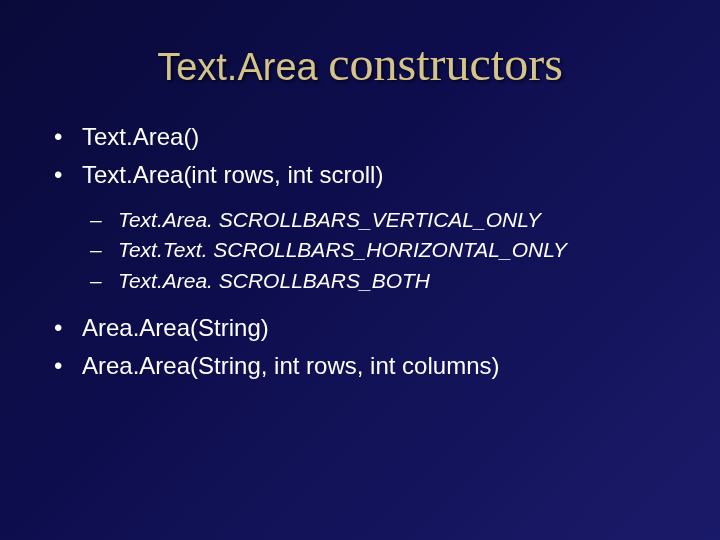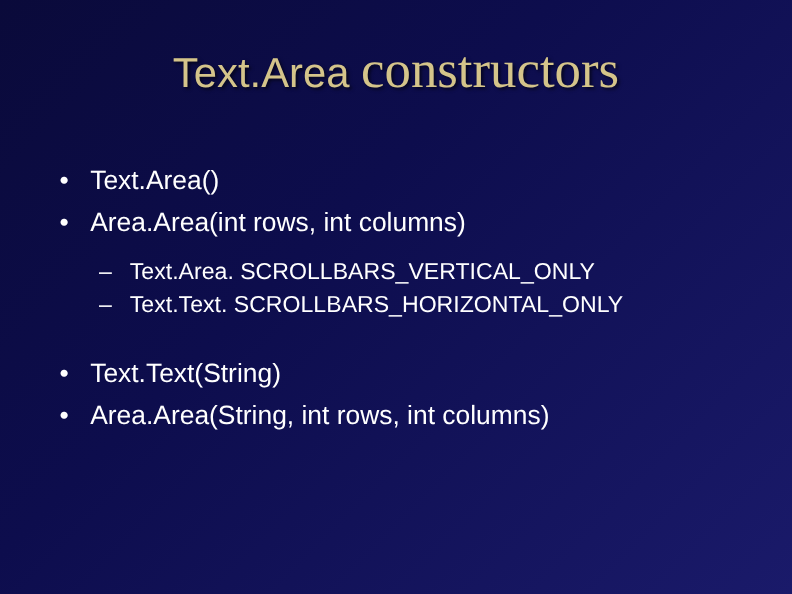--- a/index.html
+++ b/index.html
@@ -36,21 +36,20 @@
       font-size: 48px;
       color: #d4c48a;
       text-shadow: 2px 2px 3px rgba(0,0,0,0.6);
     }
     .content {
       padding-left: 50px;
       padding-right: 30px;
     }
     .bullet-list {
       list-style: none;
-      margin-top: 28px;
     }
     .bullet-item {
       color: #ffffff;
       font-size: 24px;
       line-height: 1.5;
       position: relative;
       padding-left: 32px;
       margin-bottom: 2px;
     }
     .bullet-item::before {
@@ -58,20 +57,21 @@
       position: absolute;
       left: 4px;
       color: #ffffff;
       font-size: 24px;
     }
     .sub-list {
       list-style: none;
       margin-top: 12px;
       margin-bottom: 14px;
       padding-left: 40px;
+      font-style: italic;
     }
     .sub-item {
       color: #ffffff;
       font-size: 21px;
       line-height: 1.45;
       position: relative;
       padding-left: 28px;
     }
     .sub-item::before {
       content: "–";
@@ -87,33 +87,36 @@
 <div class="slide">
   <div class="title">
     <span class="title-part1">Text.Area </span><span class="title-part2">constructors</span>
   </div>
   <div class="content">
     <ul class="bullet-list">
       <li class="bullet-item">
         <span>Text.Area()</span>
       </li>
       <li class="bullet-item">
-        <span>Area.Area(int rows, int columns)</span>
+        <span>Text.Area(int rows, int scroll)</span>
       </li>
     </ul>
     <ul class="sub-list">
       <li class="sub-item">
         <span>Text.Area. SCROLLBARS_VERTICAL_ONLY</span>
       </li>
       <li class="sub-item">
         <span>Text.Text. SCROLLBARS_HORIZONTAL_ONLY</span>
       </li>
+      <li class="sub-item">
+        <span>Text.Area. SCROLLBARS_BOTH</span>
+      </li>
     </ul>
     <ul class="bullet-list">
       <li class="bullet-item">
-        <span>Text.Text(String)</span>
+        <span>Area.Area(String)</span>
       </li>
       <li class="bullet-item">
         <span>Area.Area(String, int rows, int columns)</span>
       </li>
     </ul>
   </div>
 </div>
 
 </body></html>

